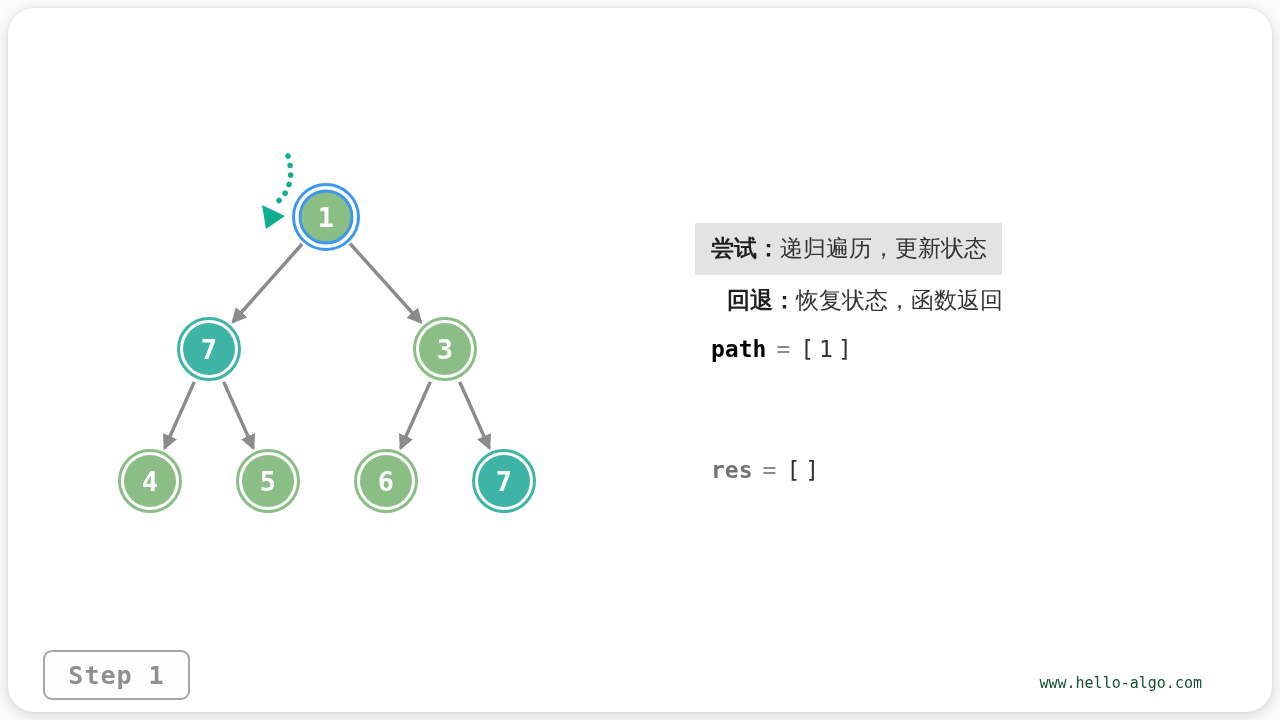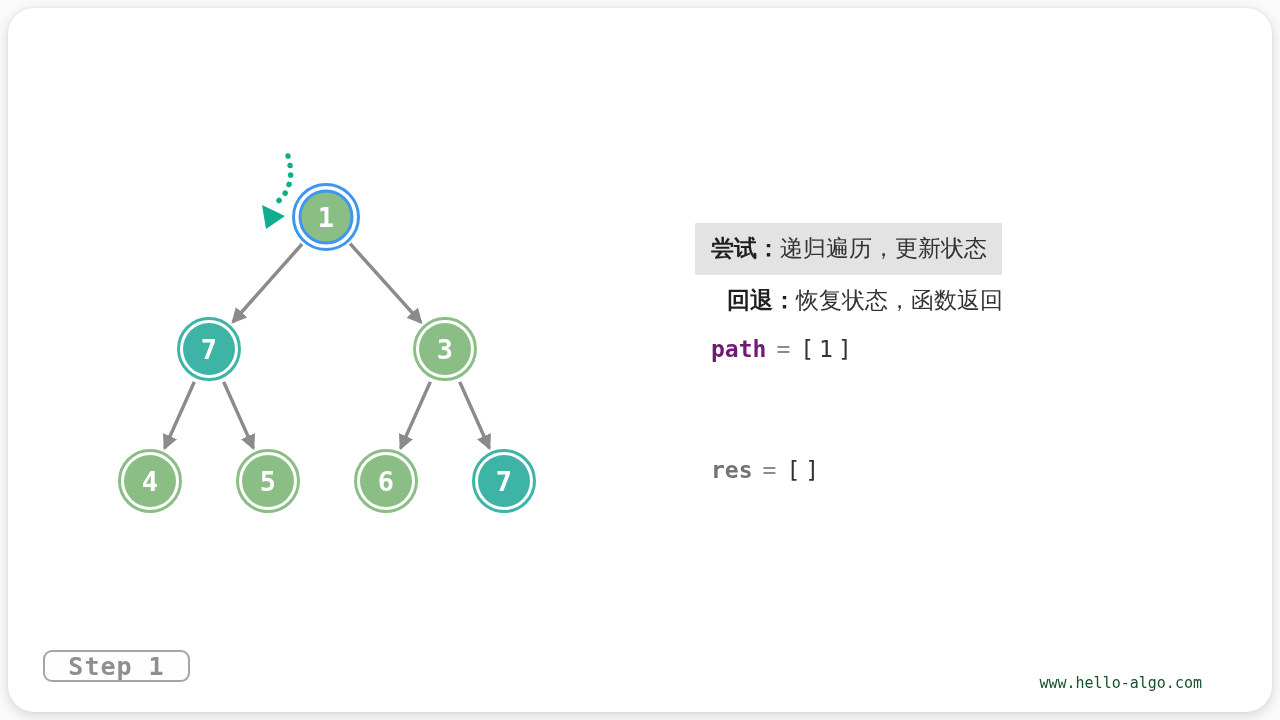--- a/index.html
+++ b/index.html
@@ -30,28 +30,28 @@
   .panel .line { position: absolute; white-space: nowrap; font-size: 23px; color: #333333; }
   .try-line {
     left: 0; top: 0; background: #e3e3e4; border-radius: 1px;
     padding: 10px 15px 11px 16px;
   }
   .cn-bold { font-weight: bold; color: #1f1f1f; }
   .back-line { left: 32px; top: 62px; }
   .code-line { font-family: "DejaVu Sans Mono", monospace; font-size: 25px; color: #3d3d3d; }
   .path-line { left: 16px; top: 113px; }
   .res-line  { left: 16px; top: 234px; }
-  .var-path { color: #701a75; font-weight: bold; }
+  .var-path { color: #000000; font-weight: bold; }
   .var-res  { color: #737373; font-weight: bold; }
   .eq { color: #8a8a8a; padding: 0 10px; }
   .val { letter-spacing: 5px; }
 
   
   .step-badge {
-    position: absolute; left: 35px; top: 642px; width: 147px; height: 32px;
+    position: absolute; left: 35px; top: 642px; width: 147px; height: 50px;
     background: #fdfdfd; border: 2px solid #a5a5a5; border-radius: 9px;
     display: flex; align-items: center; justify-content: center;
     font-family: "DejaVu Sans Mono", monospace; font-weight: bold;
     font-size: 25px; color: #8f8f8f; letter-spacing: 1px;
   }
 
   .watermark {
     position: absolute; right: 70px; bottom: 20px;
     font-family: "DejaVu Sans Mono", monospace; font-size: 15px; color: #14532d;
   }

